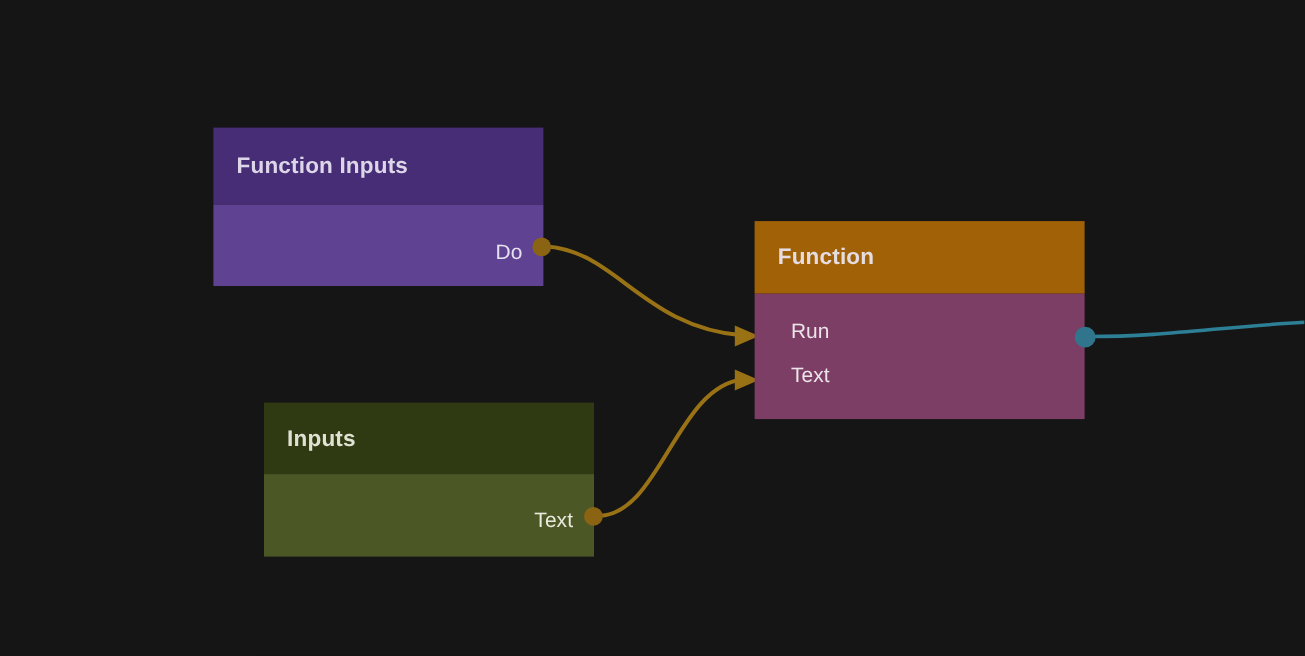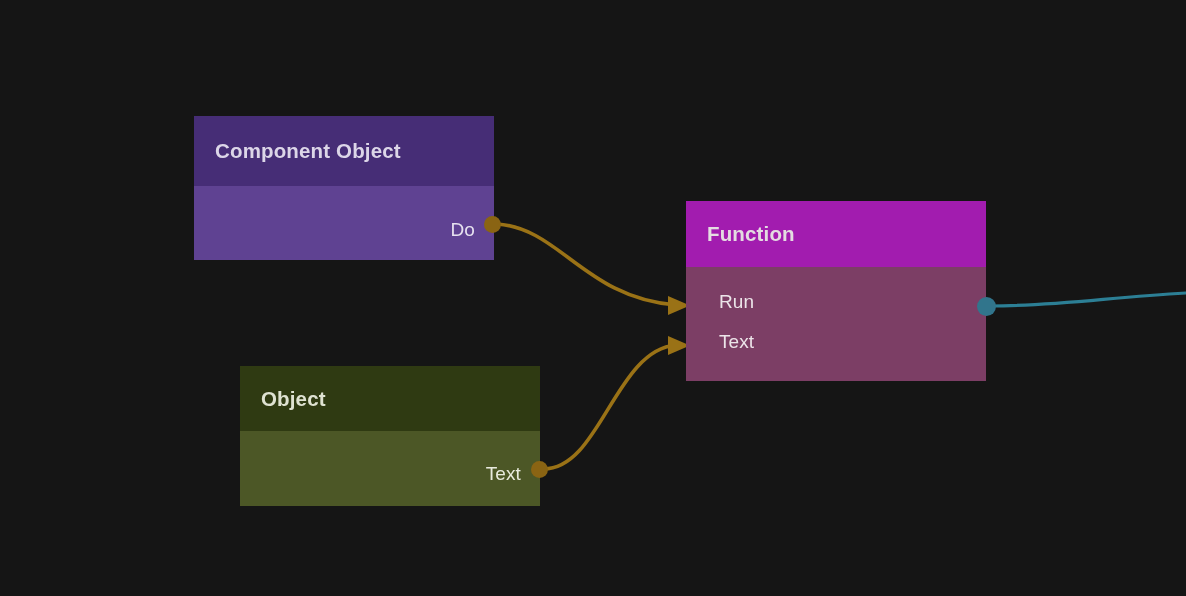--- a/index.html
+++ b/index.html
@@ -91,21 +91,21 @@
   }
   
   #node-function {
     left: 686px;
     top: 201px;
     width: 300px;
     height: 180px;
   }
   #node-function .node-header {
     height: 66px;
-    background: #a21caf;
+    background: #a16207;
     color: #e4dce1;
   }
   #node-function .node-body {
     height: 114px;
     background: #7c3e65;
     color: #ece4e9;
   }
   
   #node-object {
     left: 240px;
@@ -134,21 +134,21 @@
     <path d="M 497 224 C 560 228 585 298 676 305" fill="none" stroke="#9a7216" stroke-width="3.6" stroke-linecap="round"></path>
     <polygon points="668,296 690,305.5 668,315" fill="#9a7216"></polygon>
 
     <path d="M 543 469 C 600 470 615 350 676 345" fill="none" stroke="#9a7216" stroke-width="3.6" stroke-linecap="round"></path>
     <polygon points="668,336 690,345.5 668,355" fill="#9a7216"></polygon>
 
     <path d="M 990 306 C 1060 306 1110 297 1186 293" fill="none" stroke="#2c7f95" stroke-width="3.2" stroke-linecap="round"></path>
   </svg>
 
   <div class="node" id="node-component-inputs">
-    <div class="node-header">Component Object</div>
+    <div class="node-header">Function Inputs</div>
     <div class="node-body">
       <div class="port-row out" style="top: 33px;">
         <span class="port-label">Do</span>
       </div>
     </div>
     <span class="port-dot" style="left: 290px; top: 100px; width: 17px; height: 17px; background: #8a6413;"></span>
   </div>
 
   <div class="node" id="node-function">
     <div class="node-header">Function</div>
@@ -157,21 +157,21 @@
         <span class="port-label">Run</span>
       </div>
       <div class="port-row in" style="top: 64px;">
         <span class="port-label">Text</span>
       </div>
     </div>
     <span class="port-dot" style="left: 291px; top: 96px; width: 19px; height: 19px; background: #31758c;"></span>
   </div>
 
   <div class="node" id="node-object">
-    <div class="node-header">Object</div>
+    <div class="node-header">Inputs</div>
     <div class="node-body">
       <div class="port-row out" style="top: 32px;">
         <span class="port-label">Text</span>
       </div>
     </div>
     <span class="port-dot" style="left: 291px; top: 95px; width: 17px; height: 17px; background: #8a6413;"></span>
   </div>
 
 </div>
 

